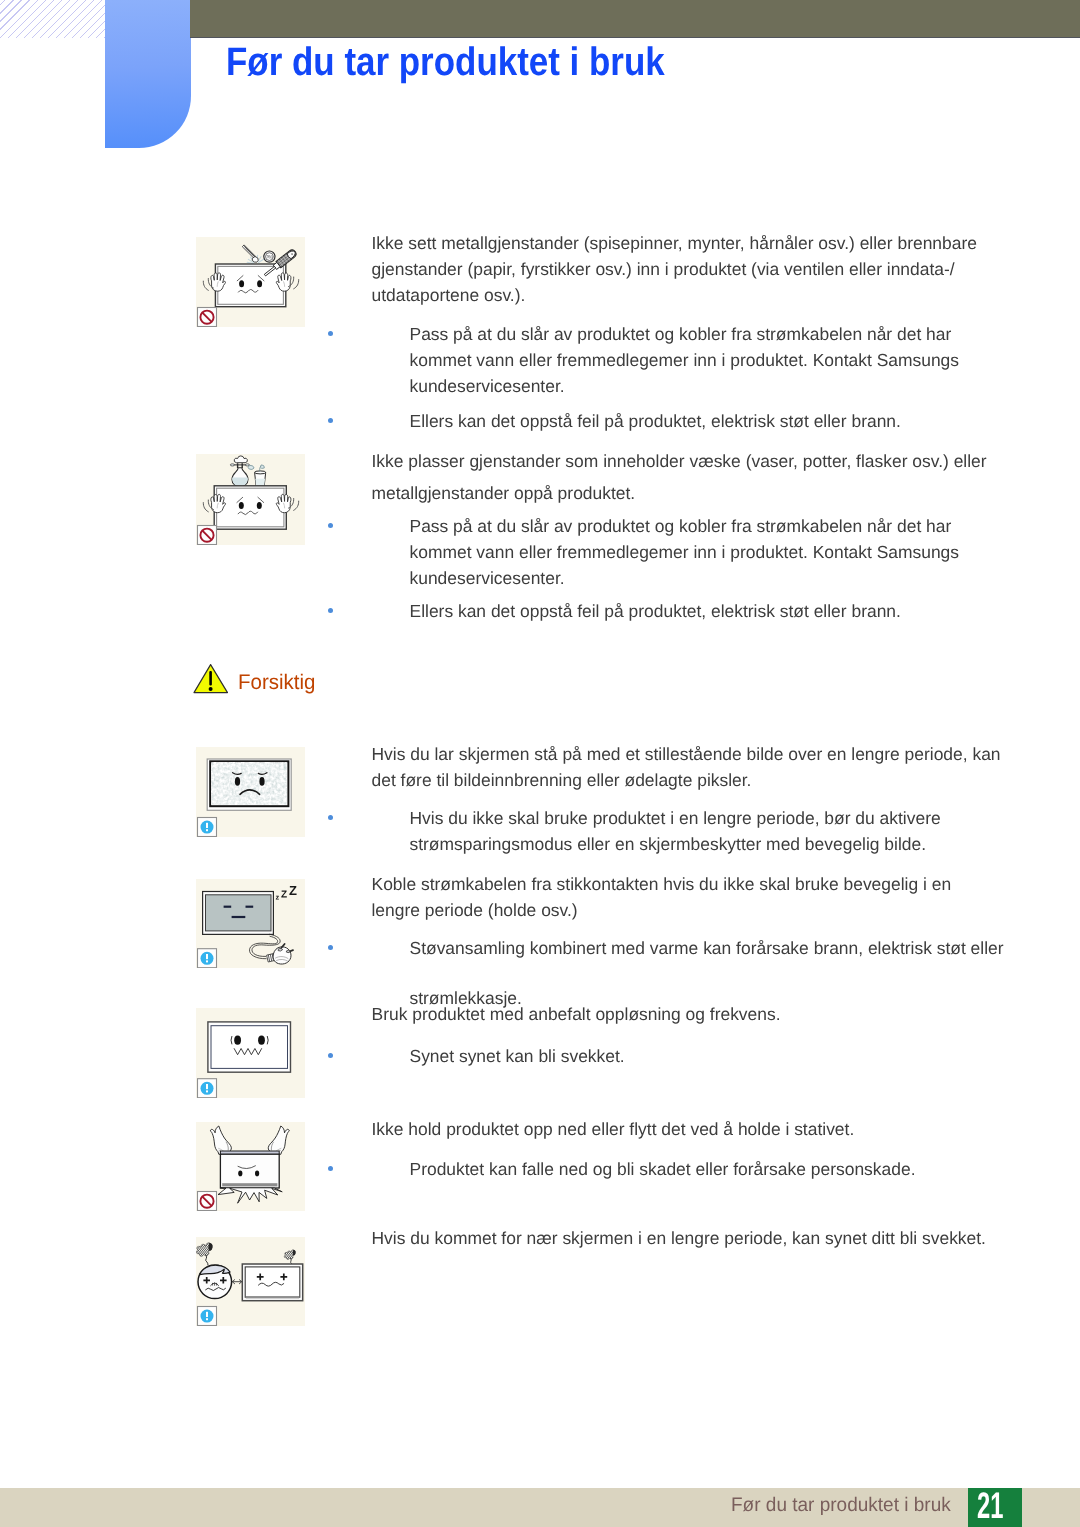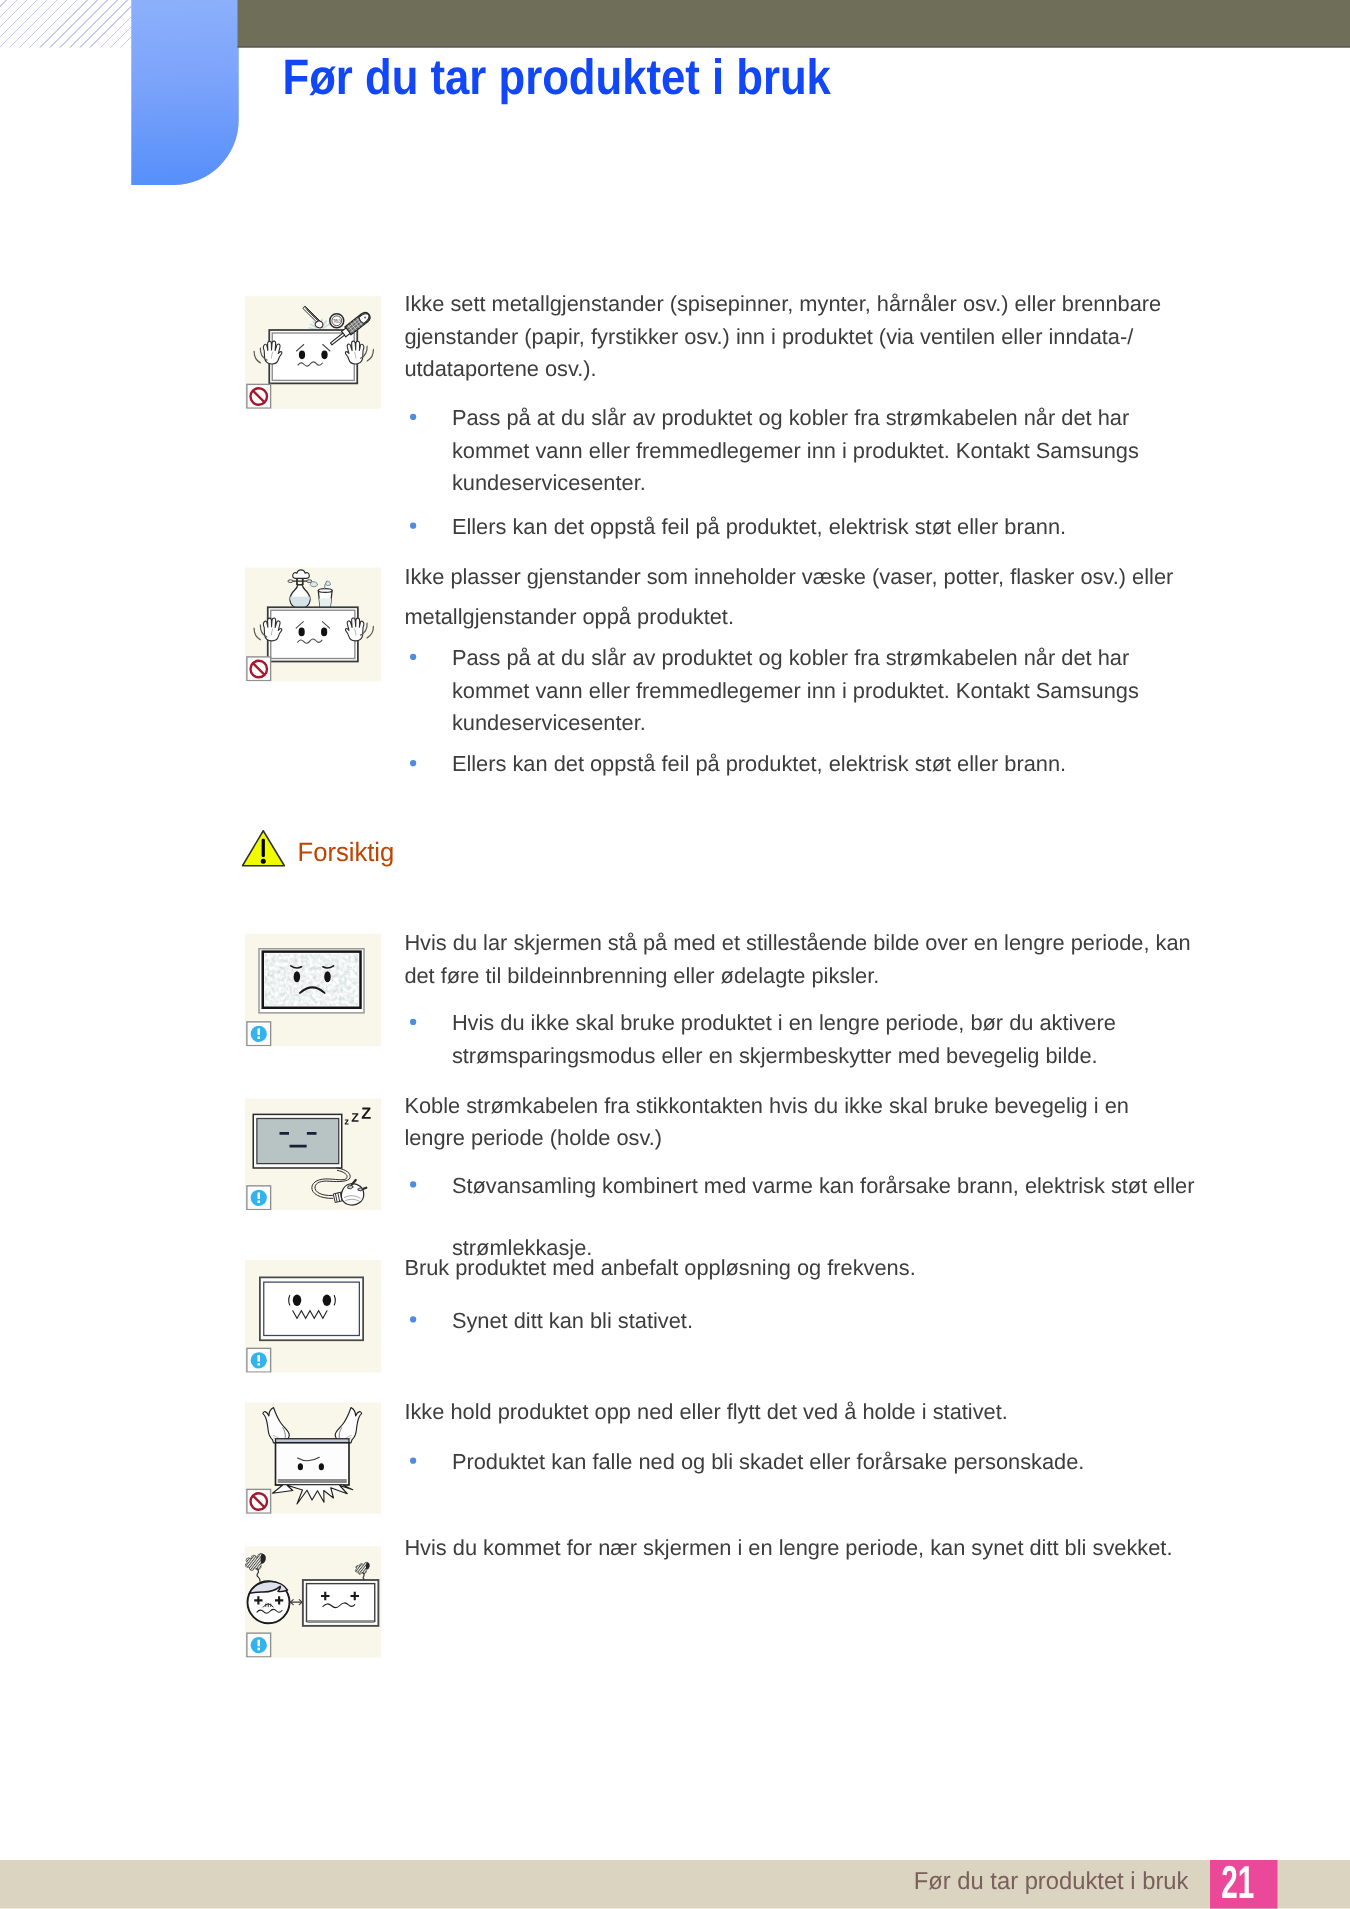--- a/index.html
+++ b/index.html
@@ -5,26 +5,26 @@
   html,body{margin:0;padding:0;}
   body{width:1080px;height:1527px;background:#fff;font-family:"Liberation Sans",sans-serif;position:relative;overflow:hidden;-webkit-font-smoothing:antialiased;text-rendering:geometricPrecision;transform:translateZ(0);}
   .hatch{position:absolute;left:0;top:0;width:105px;height:38px;
     background-image:repeating-linear-gradient(-45deg, rgba(186,186,240,.8) 0px, rgba(186,186,240,.8) 0.85px, rgba(255,255,255,0) 0.85px, rgba(255,255,255,0) 5.7px);}
   .bluetab{position:absolute;left:105px;top:0;width:86px;height:148px;border-bottom-right-radius:52px;
     background:linear-gradient(178deg,#8cb0fb 0%,#7ba3fa 45%,#558ffa 100%);}
   .olivebar{position:absolute;left:190px;top:0;width:890px;height:37px;background:#6e6e59;border-bottom:1.8px solid #51545c;}
   .title{position:absolute;left:226.2px;top:42.8px;font-size:39.8px;line-height:39.8px;font-weight:bold;color:#1247f8;white-space:nowrap;transform:scaleX(0.878);transform-origin:0 0;}
   .fig{position:absolute;background:#f9f6ea;}
   .fig svg{display:block;shape-rendering:geometricPrecision;}
-  .ln{position:absolute;color:#3d3d3d;font-size:17.45px;line-height:26.05px;white-space:nowrap;}
+  .ln{position:absolute;color:#3d3d3d;font-size:17.45px;line-height:26.05px;white-space:nowrap;margin-left:48px;}
   .bdot{position:absolute;width:5px;height:5px;border-radius:50%;background:#4d8ddb;}
   .warnlabel{position:absolute;font-size:21.2px;line-height:21.2px;color:#c04300;white-space:nowrap;transform:scaleX(0.967);transform-origin:0 0;}
   .footer{position:absolute;left:0;top:1487.8px;width:1080px;height:39.2px;background:#dad4c0;}
   .footer-text{position:absolute;left:731px;top:8.4px;font-size:19.6px;line-height:19.6px;color:#7a5f5c;white-space:nowrap;transform:scaleX(0.97);transform-origin:0 0;}
-  .pagebox{position:absolute;left:968.2px;top:0px;width:53.9px;height:39.2px;background:#ec4899;}
+  .pagebox{position:absolute;left:968.2px;top:0px;width:53.9px;height:39.2px;background:#15803d;}
   .pagenum{position:absolute;left:9.0px;top:0.5px;font-size:37.0px;line-height:36.4px;color:#fff;font-weight:bold;white-space:nowrap;transform:scaleX(0.642);transform-origin:0 0;}
 </style>
 </head>
 <body>
 
 <div class="hatch"></div>
 <div class="bluetab"></div>
 <div class="olivebar"></div>
 <div class="title">Før du tar produktet i bruk</div>
 <div class="fig" style="left:196px;top:237.0px;width:108.5px;height:90.0px">
@@ -274,21 +274,21 @@
 <g transform="translate(0.9,70.1)">
 <rect x="0.6" y="0.6" width="19" height="19" fill="#fefefe" stroke="#8f8f8f" stroke-width="1.1"></rect>
 <circle cx="10.1" cy="10.2" r="6.5" fill="#33b3ee"></circle>
 <rect x="9.1" y="5.9" width="2" height="5.2" fill="#fff"></rect>
 <rect x="9.1" y="12.3" width="2" height="2" fill="#fff"></rect>
 </g>
 </svg>
   </div>
 <div class="ln" style="left:323.5px;top:1001.40px">Bruk produktet med anbefalt oppløsning og frekvens.</div>
 <div class="bdot" style="left:327.5px;top:1053.20px"></div>
-<div class="ln" style="left:361.5px;top:1043.00px">Synet ditt kan bli stativet.</div>
+<div class="ln" style="left:361.5px;top:1043.00px">Synet synet kan bli svekket.</div>
 <div class="fig" style="left:196px;top:1122.2px;width:108.5px;height:89.0px">
 <svg width="108.5" height="89.0" viewBox="0 0 108.5 89.0">
 <g transform="translate(0,-0.2)">
 <g>
 <path d="M 22.8 4.2 C 24.6 9.4 26.4 13.2 28.4 16.2 C 30.5 19.4 33.1 21.3 34.6 23.8
          C 36.0 26.1 35.4 28.5 33.3 29.8 C 31.4 31.0 28.6 31.2 26.2 30.3
          L 25.4 32.5 L 22.8 32.5 L 22.0 30.0 C 19.8 28.0 18.8 25.4 18.5 22.2
          C 18.1 18.4 17.6 14.6 16.3 11.8 C 15.6 10.2 14.9 9.5 14.3 9.1
          C 14.7 7.7 15.5 7.2 16.5 7.7 C 17.6 8.2 18.5 9.5 19.1 11.0
          C 19.1 8.1 20.3 5.6 22.8 4.2 Z" fill="#fdfdfd" stroke="#1f1f1f" stroke-width="0.9" stroke-linejoin="round"></path>

